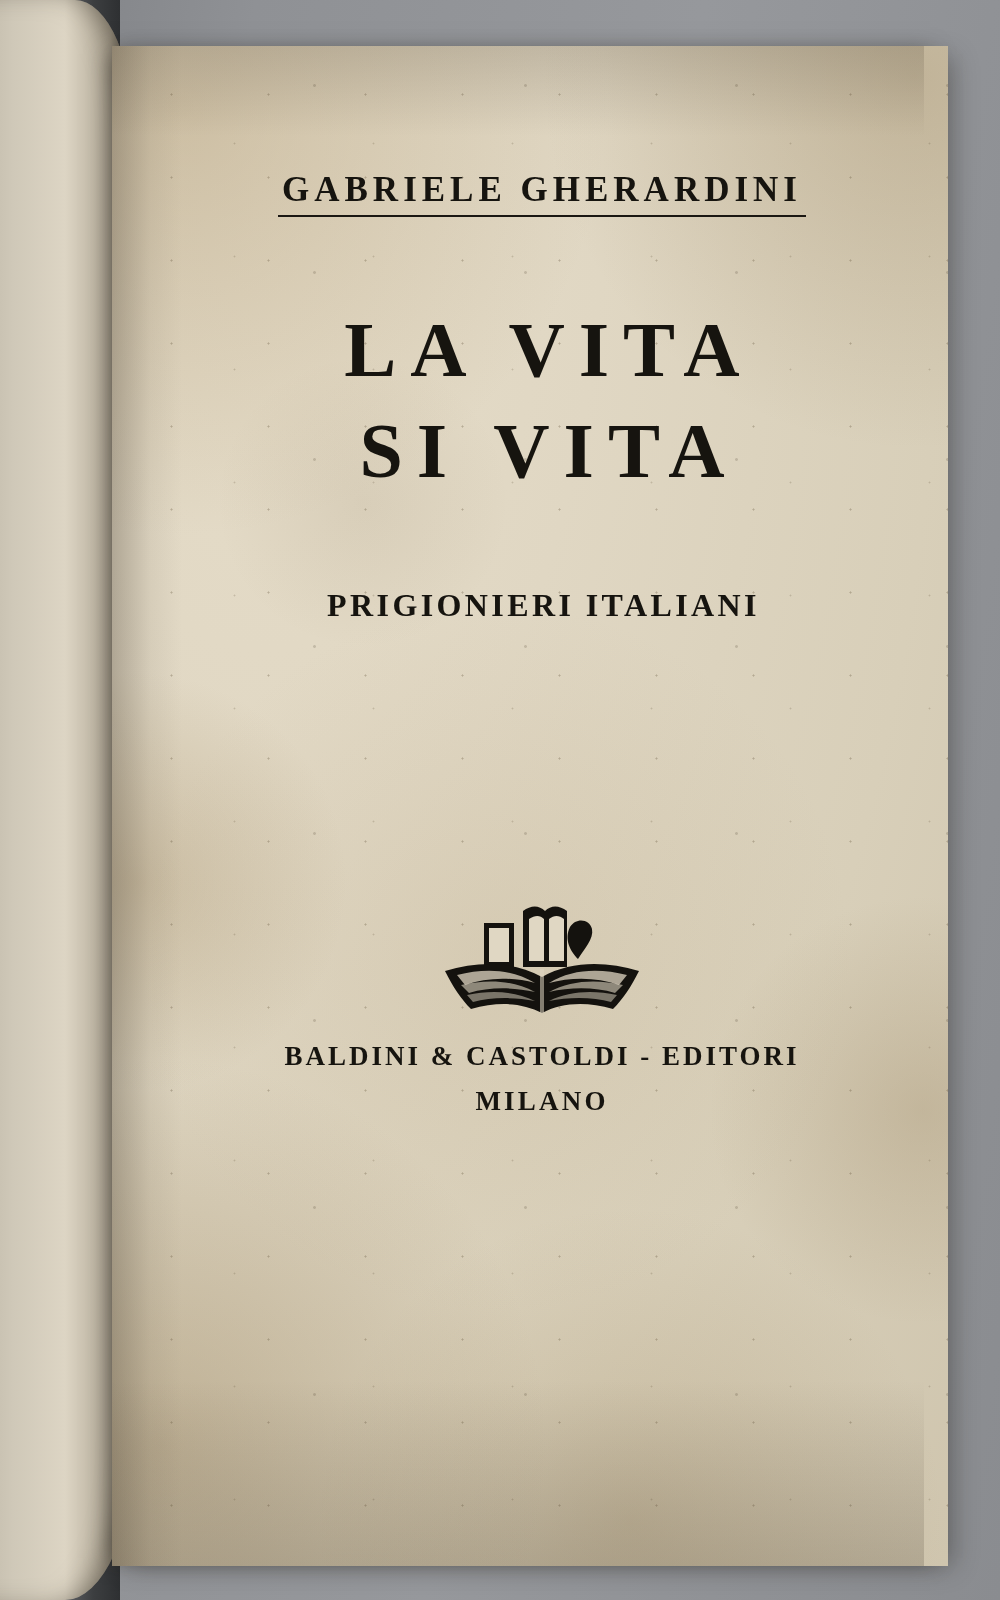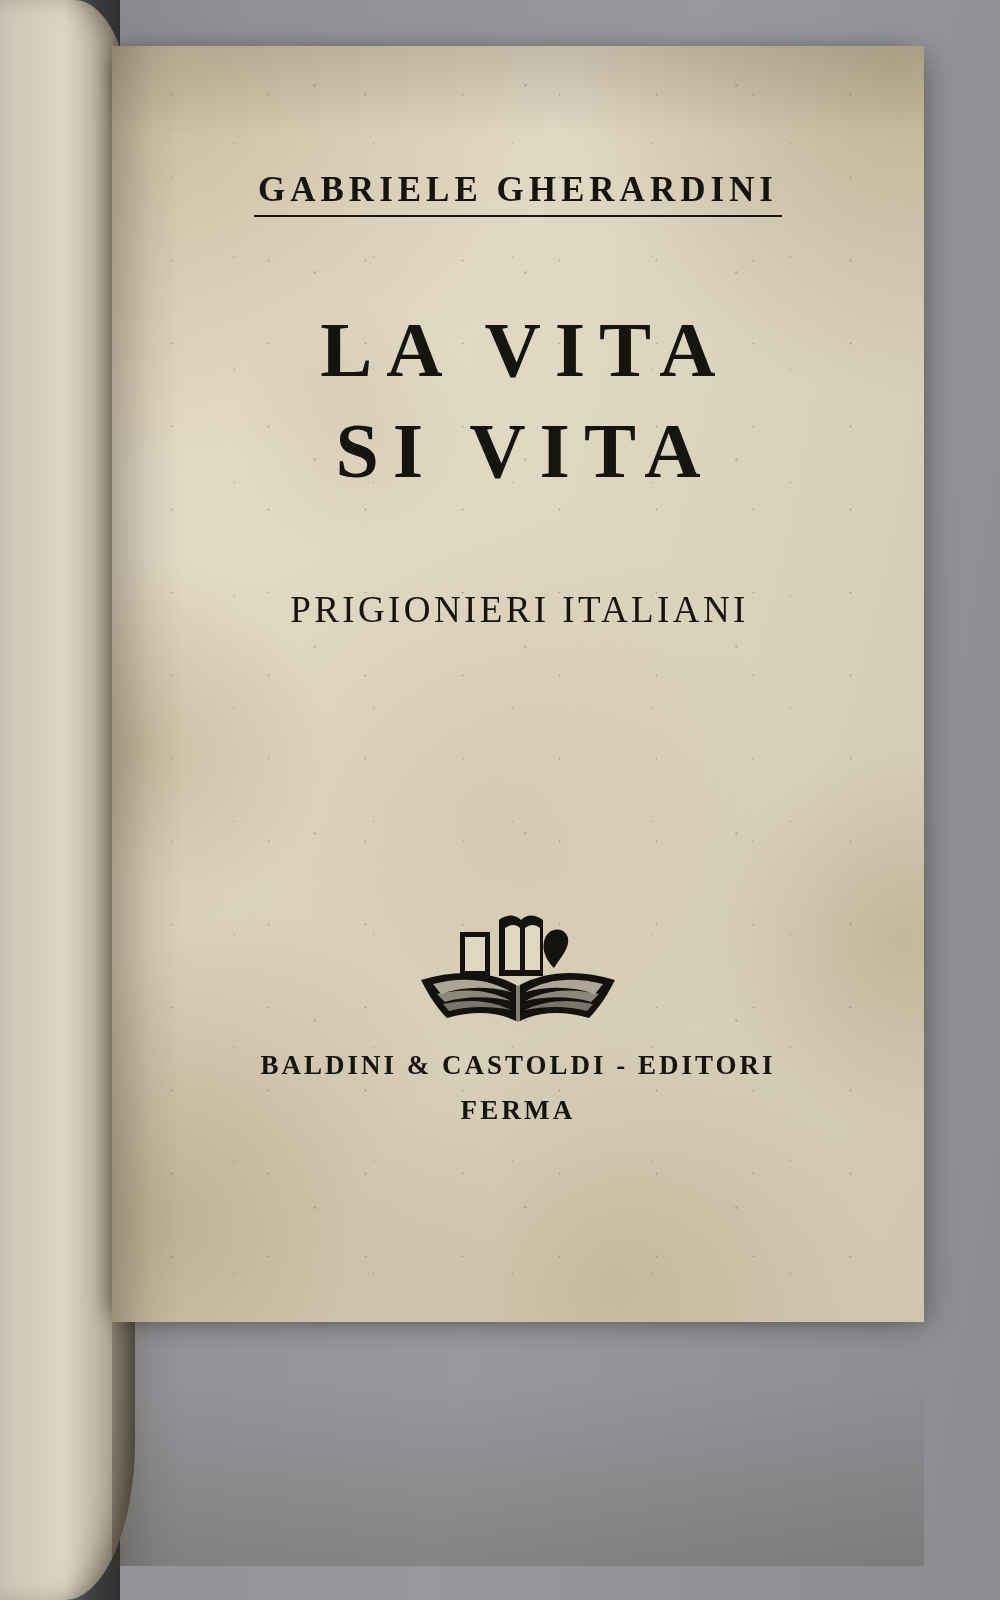--- a/index.html
+++ b/index.html
@@ -46,27 +46,28 @@
     border-bottom-right-radius: 70px 160px;
     box-shadow: inset -18px 0 28px -12px rgba(40,34,26,0.55);
   }
 
   
   #page {
     position: absolute;
     left: 112px;
     top: 46px;
     width: 812px;
-    height: 1276px;
+    height: 1520px;
     background:
       radial-gradient(ellipse at 18% 10%, #e6ddc9 0%, #e0d7c3 35%, #d8cfb9 70%, #cfc5ae 100%);
     box-shadow:
       -10px 0 22px -8px rgba(30,26,20,0.55),
       10px 6px 24px -6px rgba(30,26,20,0.35);
     overflow: hidden;
+    padding-left: 24px;
   }
 
   
   #page::before {
     content: "";
     position: absolute;
     inset: 0;
     pointer-events: none;
     background:
       radial-gradient(circle at 8% 4%, rgba(168,146,108,0.40) 0%, rgba(168,146,108,0) 26%),
@@ -122,24 +123,24 @@
     font-weight: 700;
     letter-spacing: 14px;
     line-height: 1.30;
     text-indent: 14px;
   }
 
   .subtitle-block {
     margin-top: 74px;
   }
   .subtitle-line {
-    font-size: 37px;
+    font-size: 32px;
     letter-spacing: 3.4px;
     line-height: 1.85;
-    font-weight: 400;
+    font-weight: 700;
     text-indent: 3px;
   }
 
   .logo-wrap {
     margin-top: 270px;
     display: flex;
     justify-content: center;
   }
 
   .imprint {
@@ -229,21 +230,21 @@
           <path d="M24,80 c26,-6 52,-5 74,7 c-22,-5 -46,-5 -66,1 z" fill="#e0d7c3" opacity="0.6"></path>
           <path d="M186,80 c-26,-6 -52,-5 -74,7 c22,-5 46,-5 66,1 z" fill="#e0d7c3" opacity="0.6"></path>
           <path d="M30,90 c24,-5 48,-4 68,6 c-20,-4 -44,-4 -62,1 z" fill="#e0d7c3" opacity="0.5"></path>
           <path d="M180,90 c-24,-5 -48,-4 -68,6 c20,-4 44,-4 62,1 z" fill="#e0d7c3" opacity="0.5"></path>
           <path d="M103,64 h4 v44 h-4 z" fill="#e0d7c3" opacity="0.55"></path>
         </svg>
       </div>
 
       <div class="imprint">BALDINI &amp; CASTOLDI - EDITORI</div>
 
-      <div class="city">FERMA</div>
+      <div class="city">MILANO</div>
 
     </div>
   </div>
 
   <div id="gutter-shade"></div>
   <div id="top-shade"></div>
   <div id="bottom-shade"></div>
 
 </div>
 

